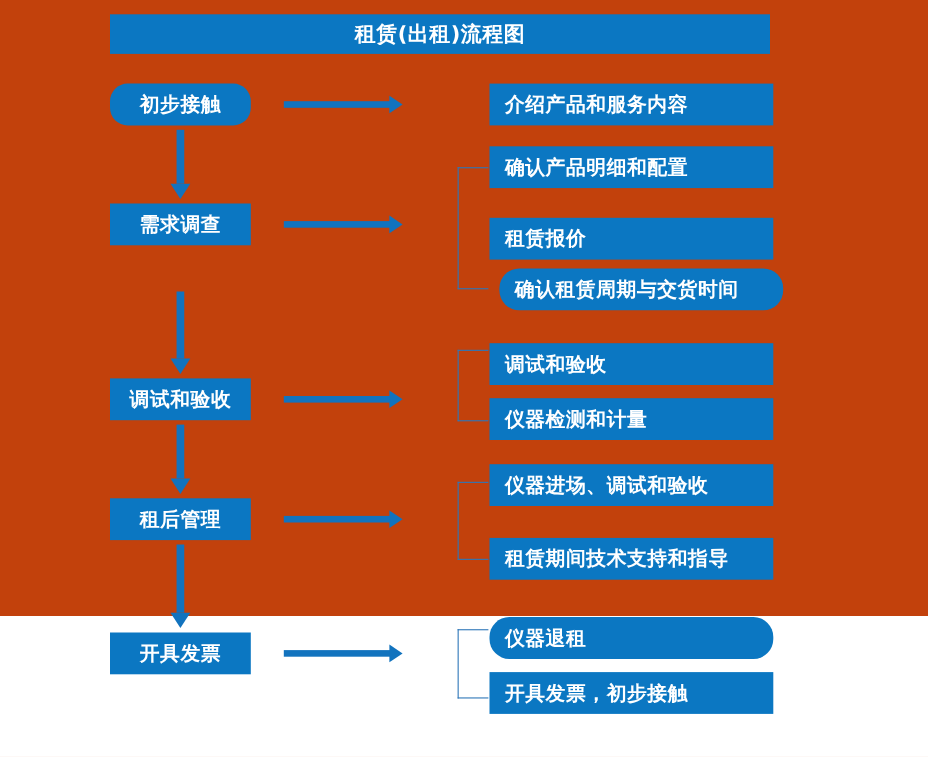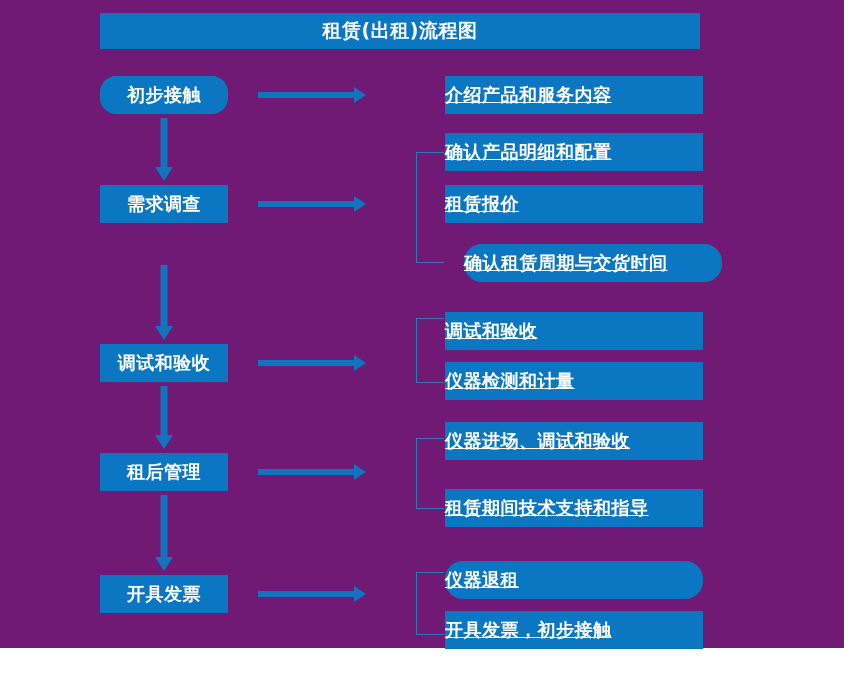--- a/index.html
+++ b/index.html
@@ -9,22 +9,22 @@
   }
   body {
     width: 844px;
     height: 688px;
     font-family: "DejaVu Sans", "Liberation Sans", sans-serif;
     overflow: hidden;
   }
   #canvas {
     position: relative;
     width: 844px;
-    height: 648px;
-    background: #701a75;
+    height: 560px;
+    background: #c2410c;
   }
 
   .box {
     position: absolute;
     background: #0B77C2;
     color: #ffffff;
     display: flex;
     align-items: center;
     box-sizing: border-box;
     font-weight: bold;
@@ -37,22 +37,22 @@
     font-size: 19px;
   }
 
   .stage-box {
     justify-content: center;
     font-size: 18px;
   }
 
   .task-box {
     justify-content: flex-start;
+    padding-left: 14px;
     font-size: 18px;
-    text-decoration: underline;
   }
 
   
   .v-arrow {
     position: absolute;
   }
   .v-arrow .shaft {
     position: absolute;
     left: 50%;
     top: 0;
@@ -174,23 +174,23 @@
   <div class="bracket" style="left:416px; top:318px; width:28px; height:65px;"></div>
 
   <div class="bracket" style="left:416px; top:438px; width:28px; height:71px;"></div>
 
   <div class="bracket" style="left:416px; top:572px; width:28px; height:63px;"></div>
 
   <div class="box task-box" style="left:445px; top:76px; width:258px; height:38px;">介绍产品和服务内容</div>
 
   <div class="box task-box" style="left:445px; top:133px; width:258px; height:38px;">确认产品明细和配置</div>
 
-  <div class="box task-box" style="left:445px; top:185px; width:258px; height:38px;text-align:right;">租赁报价</div>
-
-  <div class="box task-box" style="left:464px; top:244px; width:258px; height:38px;border-radius:18px;">确认租赁周期与交货时间</div>
+  <div class="box task-box" style="left:445px; top:198px; width:258px; height:38px;text-align:right;">租赁报价</div>
+
+  <div class="box task-box" style="left:454px; top:244px; width:258px; height:38px;border-radius:18px;">确认租赁周期与交货时间</div>
 
   <div class="box task-box" style="left:445px; top:312px; width:258px; height:38px;">调试和验收</div>
 
   <div class="box task-box" style="left:445px; top:362px; width:258px; height:38px;">仪器检测和计量</div>
 
   <div class="box task-box" style="left:445px; top:489px; width:258px; height:38px;">租赁期间技术支持和指导</div>
 
   <div class="box task-box" style="left:445px; top:422px; width:258px; height:38px;">仪器进场、调试和验收</div>
 
   <div class="box task-box" style="left:445px; top:561px; width:258px; height:38px;border-radius:18px;">仪器退租</div>

